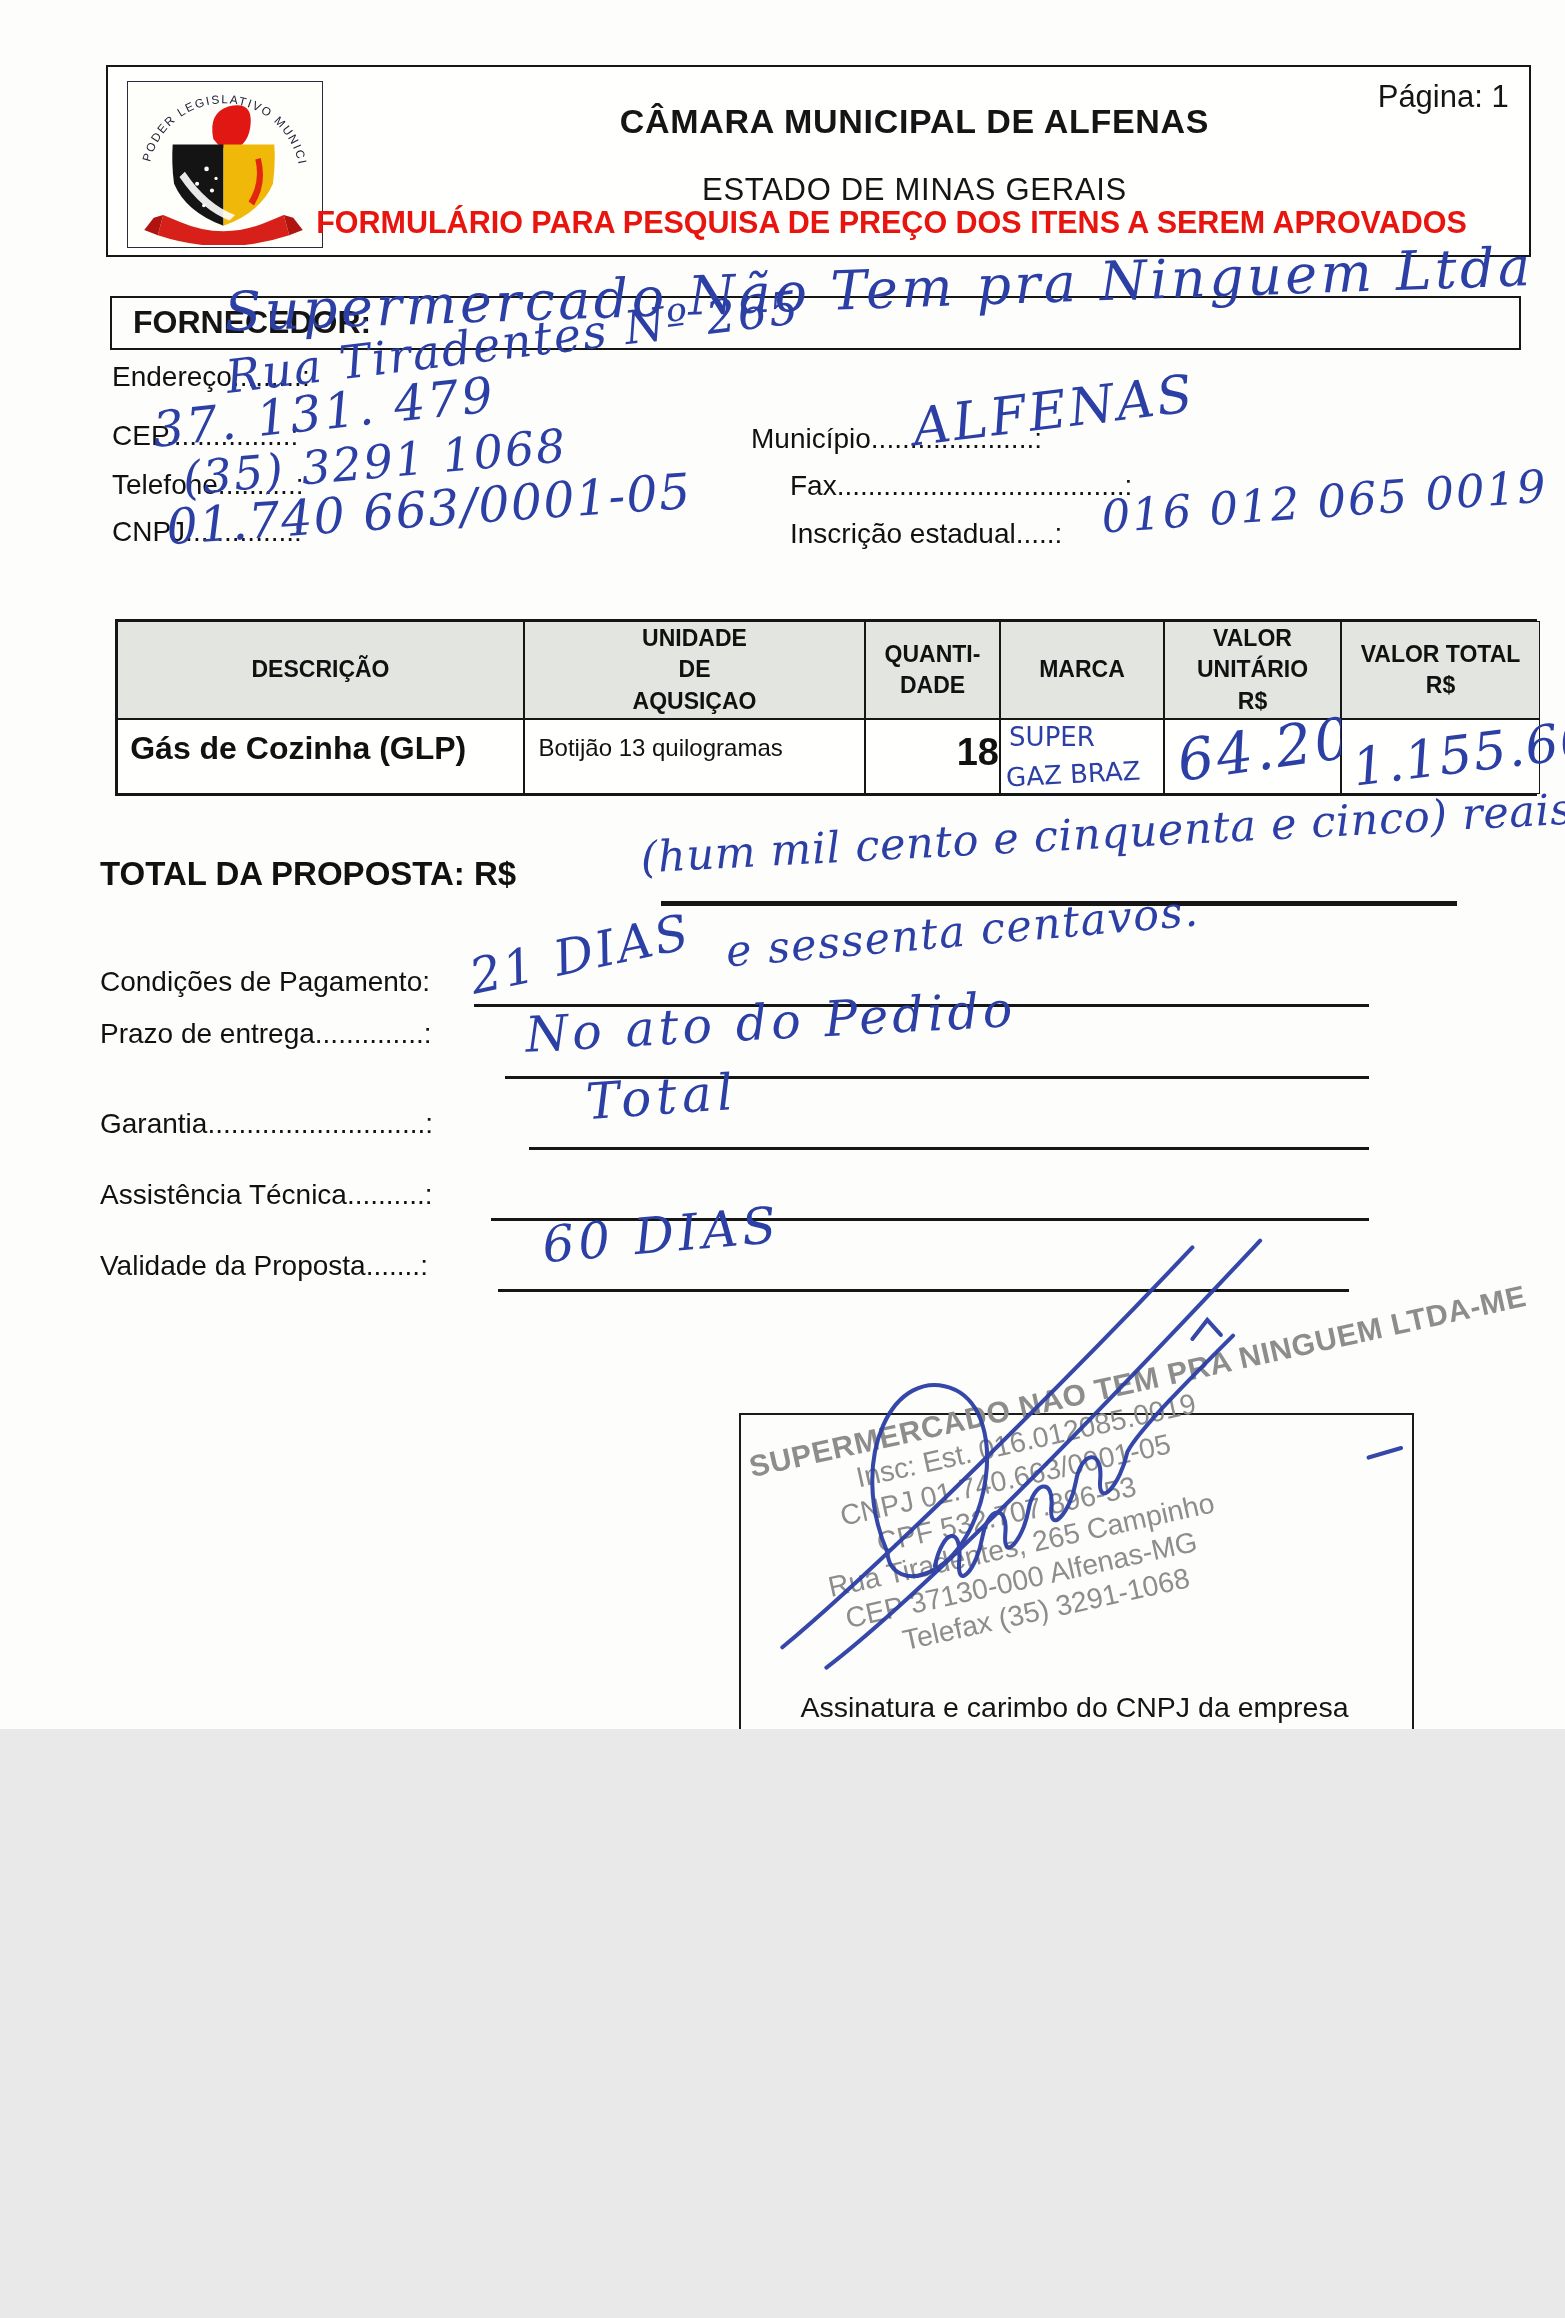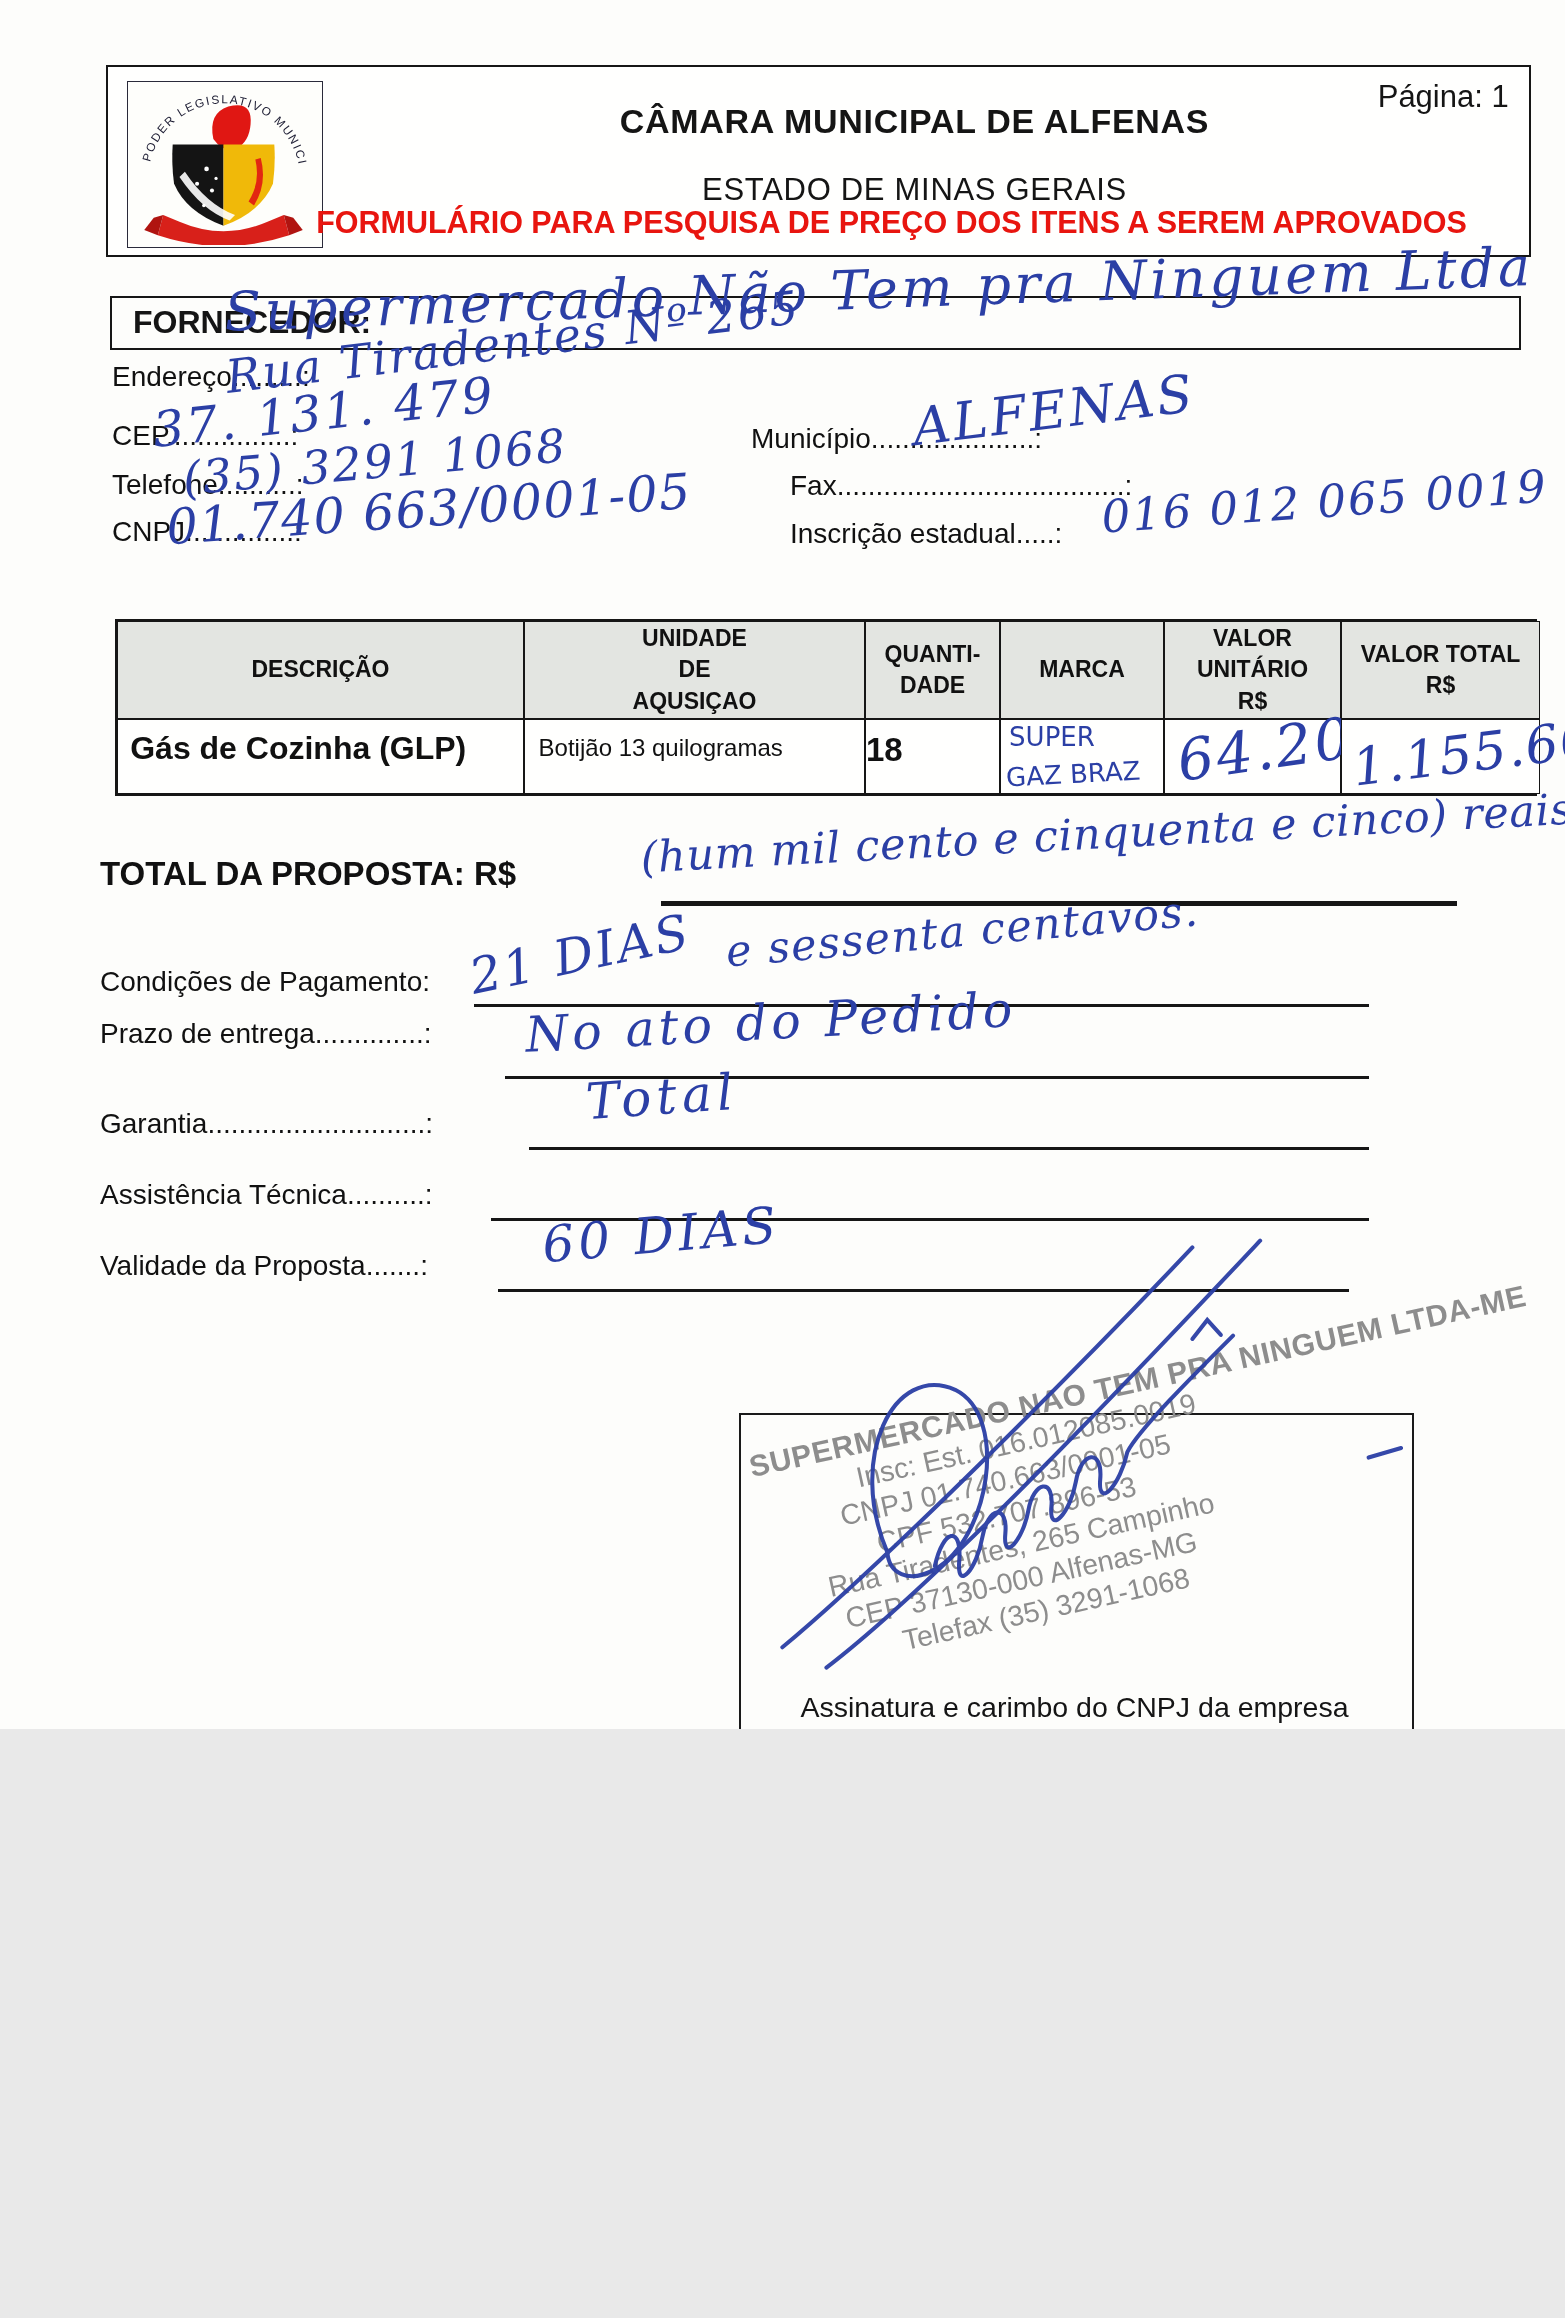--- a/index.html
+++ b/index.html
@@ -42,21 +42,21 @@
     grid-auto-rows:auto;border:2px solid #161616;box-sizing:border-box;
   }
   .grid .cell{border:1.4px solid #161616;box-sizing:border-box;position:relative;}
   .grid .head{
     background:#e3e5e1;height:98px;display:flex;align-items:center;justify-content:center;
     text-align:center;font-size:23px;font-weight:bold;white-space:pre-line;line-height:1.35;
   }
   .grid .body{height:75px;background:#fffffe;}
   .desc-cell{font-size:32px;font-weight:bold;padding:9.5px 0 0 12.2px;}
   .unid-cell{font-size:24px;padding:13.6px 0 0 13.6px;}
-  .qty-cell{font-size:33px;font-weight:bold;text-align:left;padding-top:11px;}
+  .qty-cell{font-size:38px;font-weight:bold;text-align:right;padding-top:11px;}
   
   .uline{background:#161616;height:3.4px;}
   .total-label{left:100px;top:855px;font-size:33px;font-weight:bold;}
   .stamp-box{left:739px;top:1413px;width:671px;height:327px;border:2px solid #1a1a1a;}
   .stamp{
     left:746px;top:1450px;width:651px;color:#8d8d8d;
     transform:rotate(-12.5deg);transform-origin:left top;line-height:1.18;
   }
   .stamp .s0{font-size:30px;font-weight:bold;margin-left:0px;letter-spacing:0.7px;}
   .stamp .s1{font-size:28.5px;margin-left:102px;}

